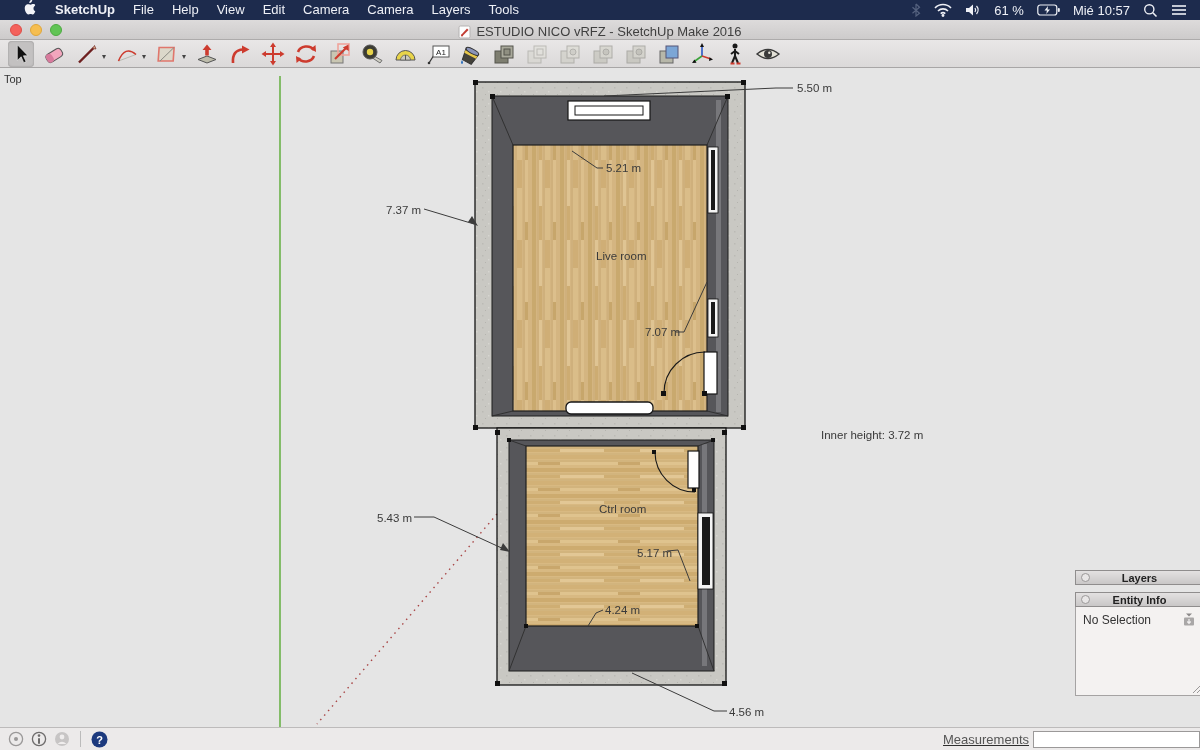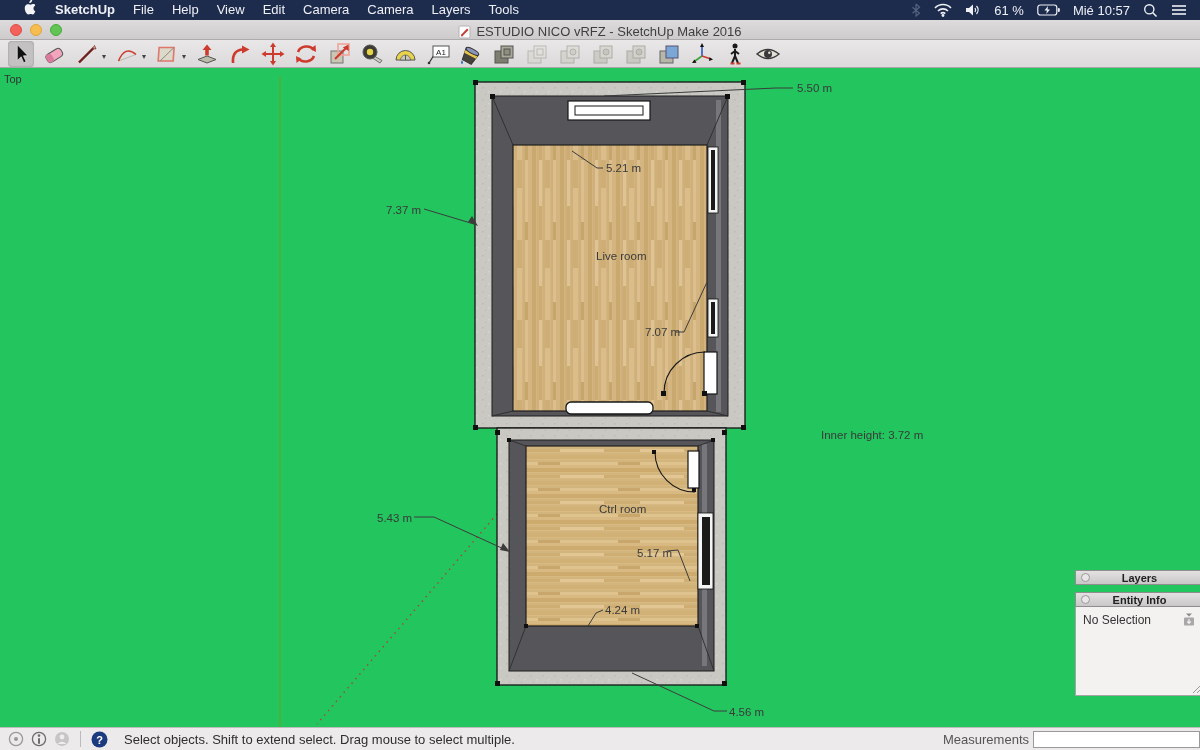--- a/index.html
+++ b/index.html
@@ -27,21 +27,21 @@
   .toolbar { position:absolute; top:40px; left:0; right:0; height:28px;
              background:linear-gradient(#e9e7e7,#dbd9d9); border-bottom:1px solid #a8a6a6;
              display:flex; align-items:center; padding-left:8px; z-index:48; }
   .tool { width:26px; height:26px; display:flex; align-items:center; justify-content:center;
           margin-right:7px; border-radius:4px; }
   .tool.active { background:#c3c1c1; box-shadow:inset 0 0 2px #8a8888; }
   .caret { font-size:8px; color:#444; margin:6px 8px 0 -5px; }
   .tool.dim { opacity:.45; }
 
   
-  .canvas { position:absolute; top:68px; left:0; right:0; bottom:23px; background:#22c55e; overflow:hidden; }
+  .canvas { position:absolute; top:68px; left:0; right:0; bottom:23px; background:#e5e5e5; overflow:hidden; }
   .view-label { position:absolute; top:5px; left:4px; font-size:11px; color:#333; }
   .plan-svg { position:absolute; top:0; left:0; }
 
   
   .panel { position:absolute; width:129px; z-index:40; }
   .panel-header { height:15px; background:linear-gradient(#e3e1e1,#c9c7c7); border:1px solid #8f8d8d;
                   display:flex; align-items:center; font-size:11px; font-weight:700; color:#222;
                   position:relative; }
   .panel-header .ph-circle { width:9px; height:9px; border-radius:50%; border:1px solid #9a9898;
                   background:#e8e6e6; margin:0 0 0 5px; }
@@ -51,21 +51,21 @@
                 font-size:12px; color:#333; }
   .grip { position:absolute; right:2px; bottom:2px; }
 
   
   .statusbar { position:absolute; left:0; right:0; bottom:0; height:23px; background:#eceaea;
                border-top:1px solid #bdbbbb; display:flex; align-items:center; font-size:13px;
                color:#2e2e2e; z-index:50; }
   .sb-icons { display:flex; align-items:center; gap:7px; padding:0 8px; }
   .sb-divider { width:1px; height:16px; background:#bbb; margin:0 3px; }
   .sb-hint { margin-left:8px; }
-  .sb-right { margin-left:auto; display:flex; align-items:center; }
+  .sb-right { margin-left:auto; display:flex; align-items:center;text-decoration:underline; }
   .sb-meas-label { color:#555; font-size:13px; margin-right:4px; }
   .sb-meas-input { width:167px; height:17px; border:1px solid #9b9999; background:#fff;
                    font-size:12px; padding:0 3px; font-family:"Liberation Sans",sans-serif; }
 </style>
 </head>
 <body>
 
 <div class="menubar">
   <div class="left">
     <span class="mitem">
@@ -510,18 +510,17 @@
       <circle cx="8" cy="8" r="7" fill="#c7c5c5"></circle>
       <circle cx="8" cy="6" r="2.4" fill="#efeded"></circle>
       <path d="M3.5,13 Q8,8.5 12.5,13" fill="#efeded"></path>
     </svg>
     <span class="sb-divider"></span>
     <svg width="17" height="17" viewBox="0 0 17 17">
       <circle cx="8.5" cy="8.5" r="8" fill="#1c3a7e"></circle>
       <text x="8.5" y="12.5" text-anchor="middle" font-size="11" font-weight="bold" fill="#fff" font-family="Liberation Sans, sans-serif">?</text>
     </svg>
   </div>
-  <span class="sb-hint">Select objects. Shift to extend select. Drag mouse to select multiple.</span>
   <div class="sb-right">
     <span class="sb-meas-label">Measurements</span>
     <input class="sb-meas-input" type="text" value="" style="">
   </div>
 </div>
 
 </body></html>

